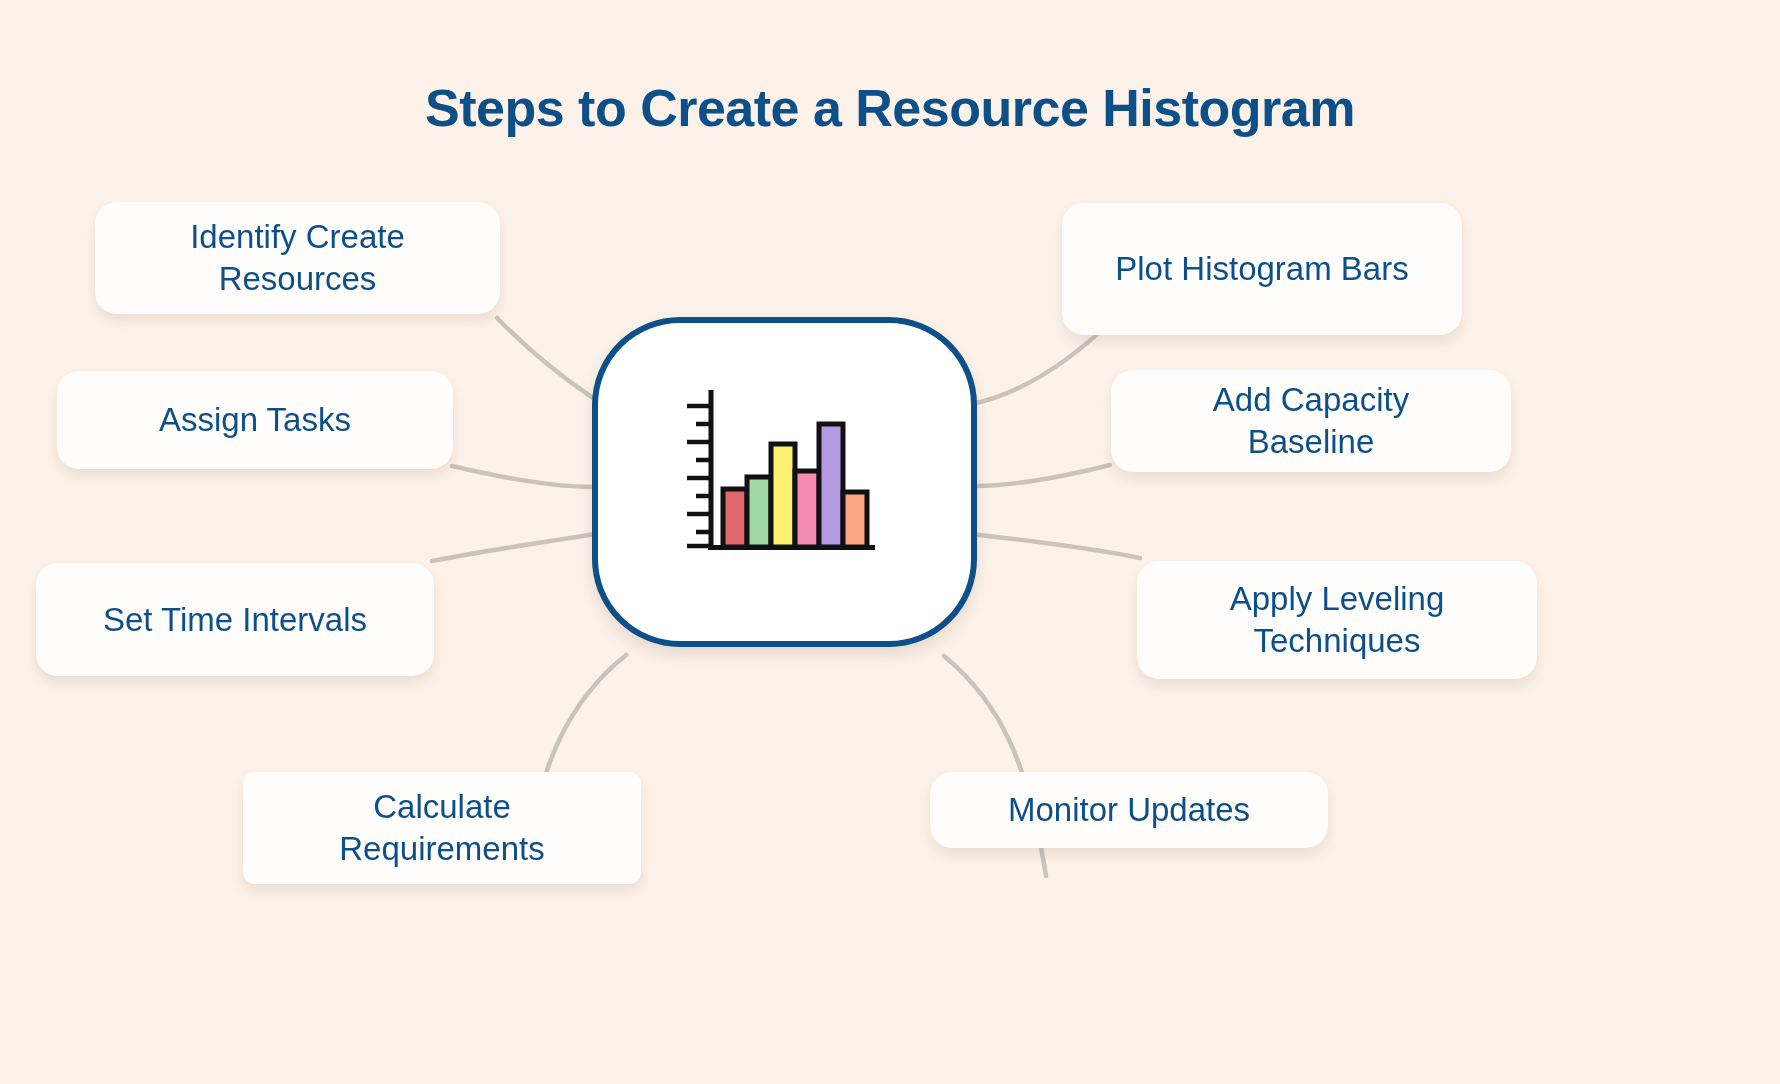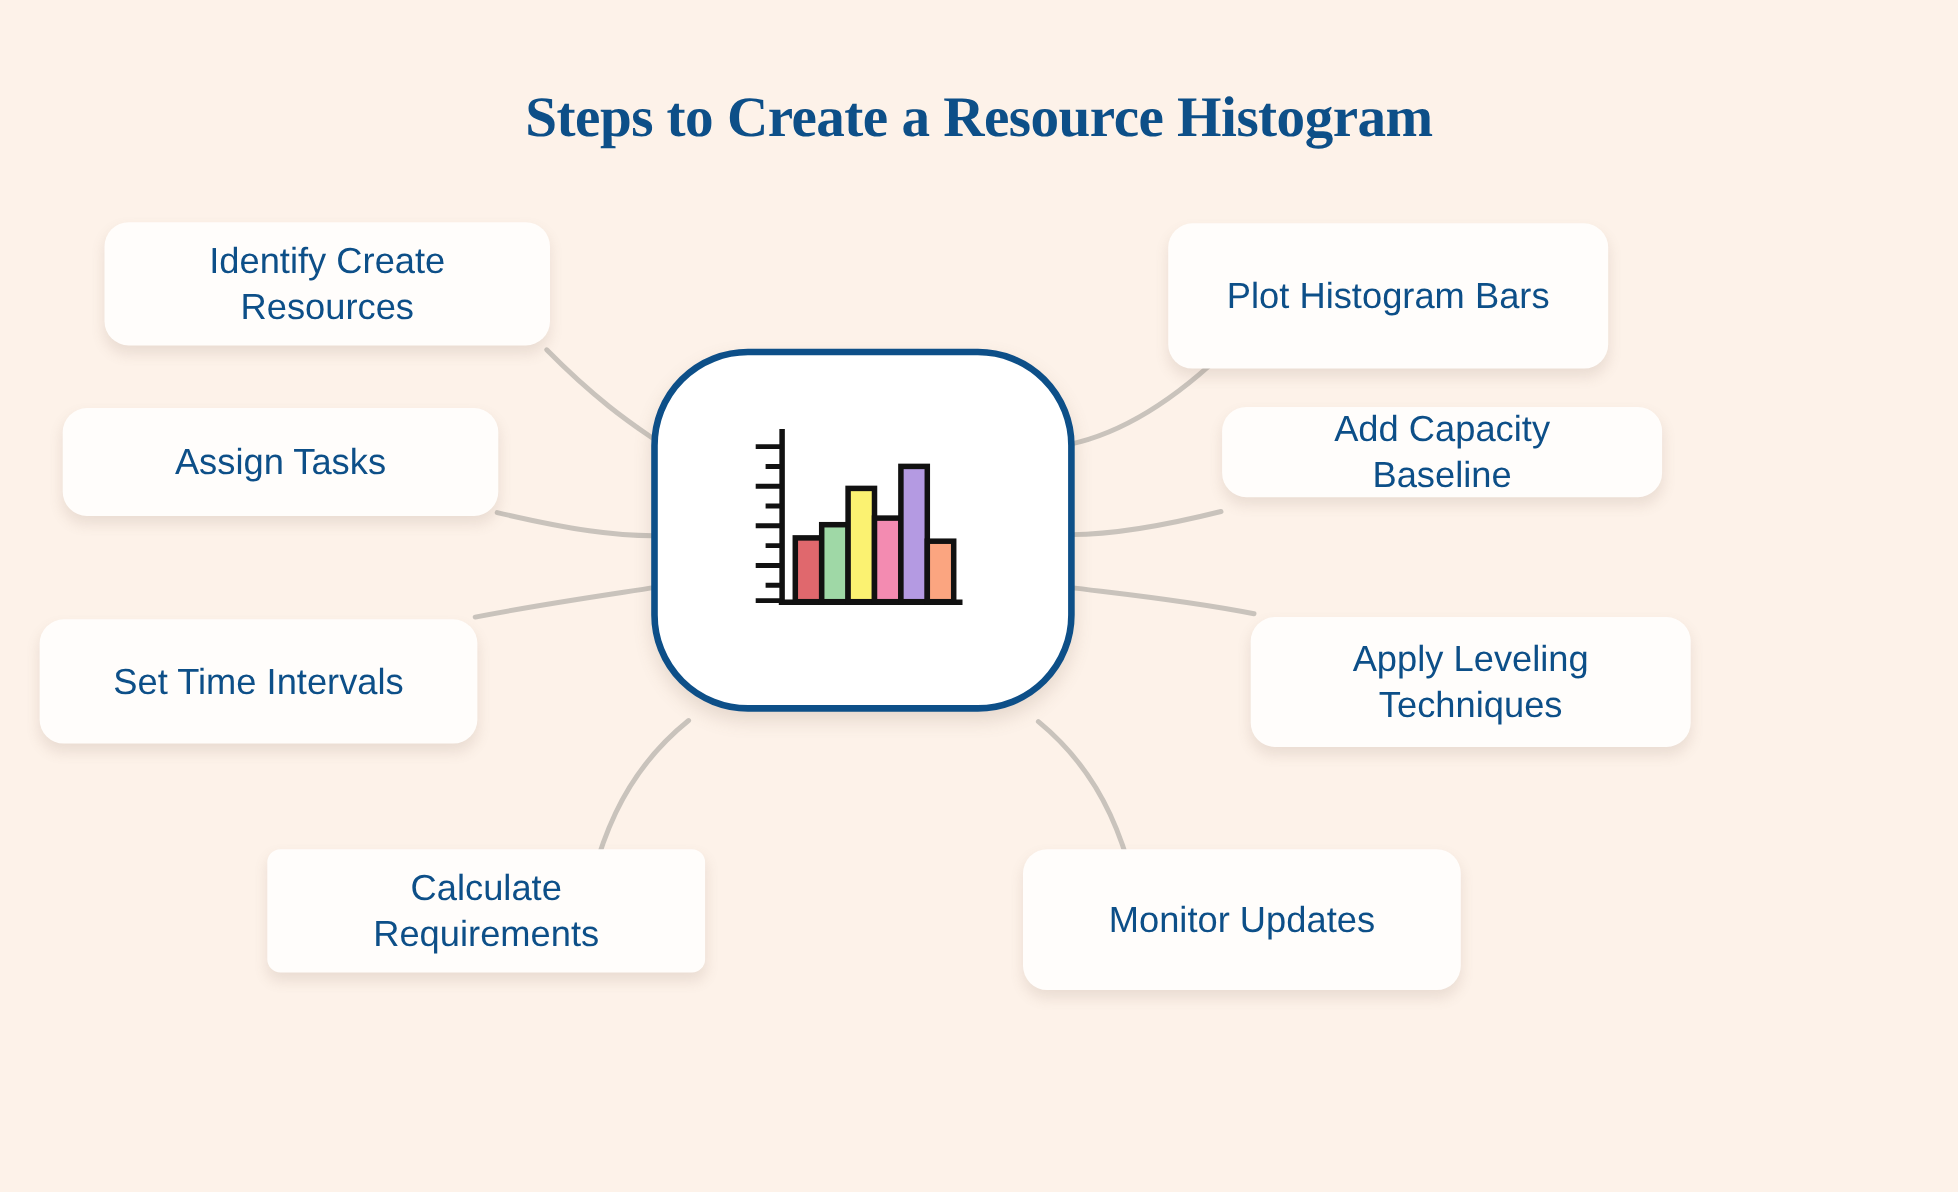--- a/index.html
+++ b/index.html
@@ -26,21 +26,21 @@
   #page-title {
     position: absolute;
     top: 78px;
     left: 0;
     width: 1780px;
     text-align: center;
     font-size: 52px;
     font-weight: 700;
     letter-spacing: -0.5px;
     color: #0d4f88;
-    font-family: Liberation Serif, serif;
+    font-family: Liberation Sans, sans-serif;
   }
 
   
   #connector-layer {
     position: absolute;
     top: 0; left: 0;
     width: 1780px;
     height: 1084px;
     pointer-events: none;
     z-index: 1;
@@ -75,23 +75,23 @@
   }
 
   
   #card-0 { left: 95px;  top: 202px; width: 405px; height: 112px; }
   #card-1 { left: 57px;  top: 371px; width: 396px; height: 98px;  }
   #card-2 { left: 36px;  top: 563px; width: 398px; height: 113px;  }
   #card-3 { left: 243px; top: 772px; width: 398px; height: 112px; border-radius: 12px; }
 
   
   #card-4 { left: 1062px; top: 203px; width: 400px; height: 132px; }
-  #card-5 { left: 1111px; top: 370px; width: 400px; height: 82px; }
+  #card-5 { left: 1111px; top: 370px; width: 400px; height: 102px; }
   #card-6 { left: 1137px; top: 561px; width: 400px; height: 118px; }
-  #card-7 { left: 930px;  top: 772px; width: 398px; height: 128px; }
+  #card-7 { left: 930px;  top: 772px; width: 398px; height: 76px; }
 
   
   #center-node {
     position: absolute;
     left: 592px;
     top: 317px;
     width: 385px;
     height: 330px;
     background: #ffffff;
     border: 6px solid #0d4f88;

